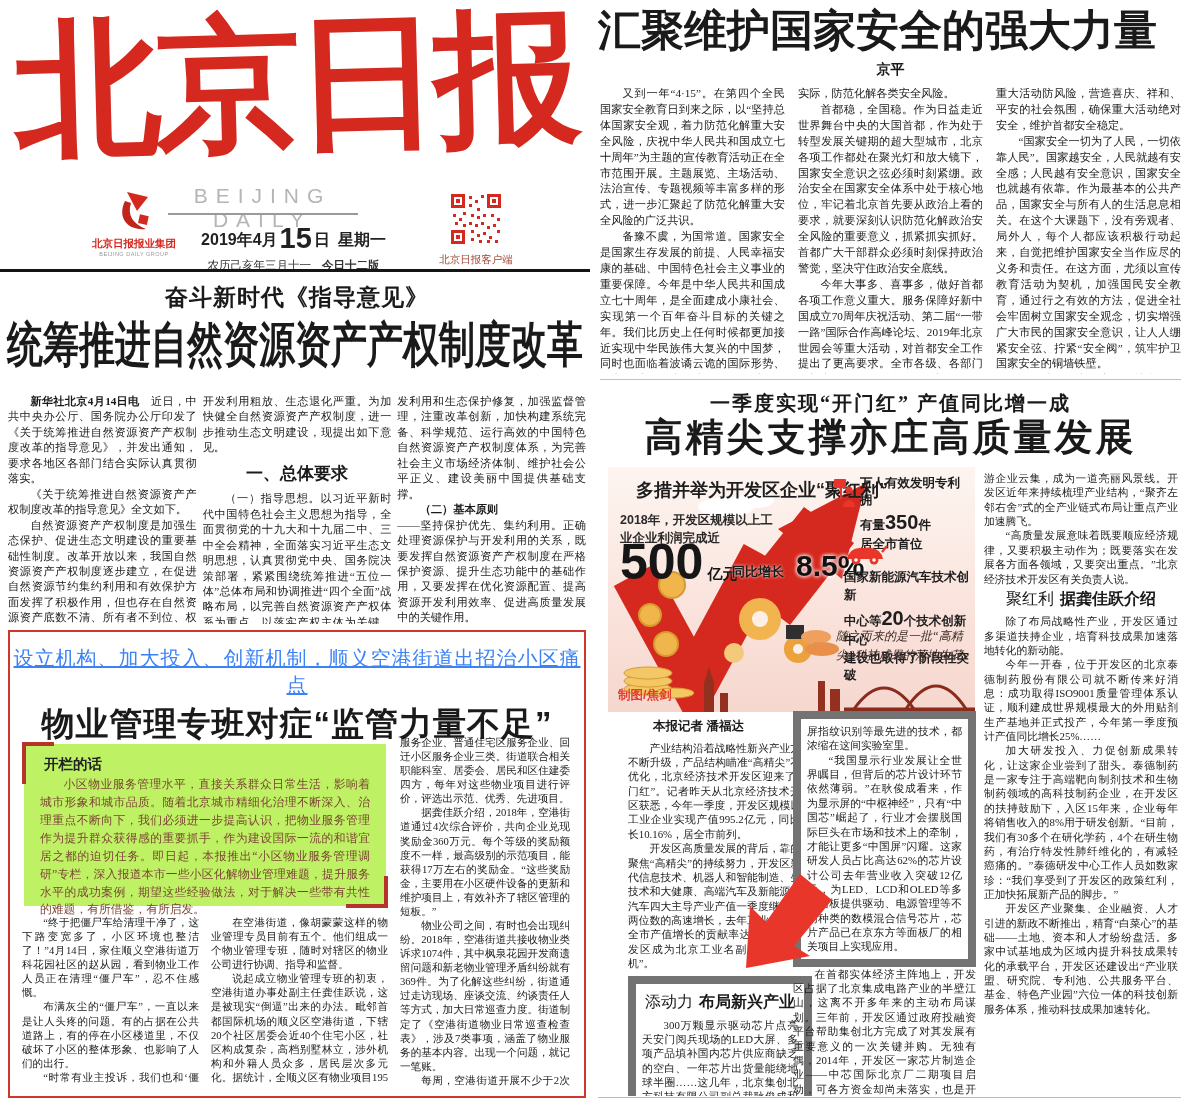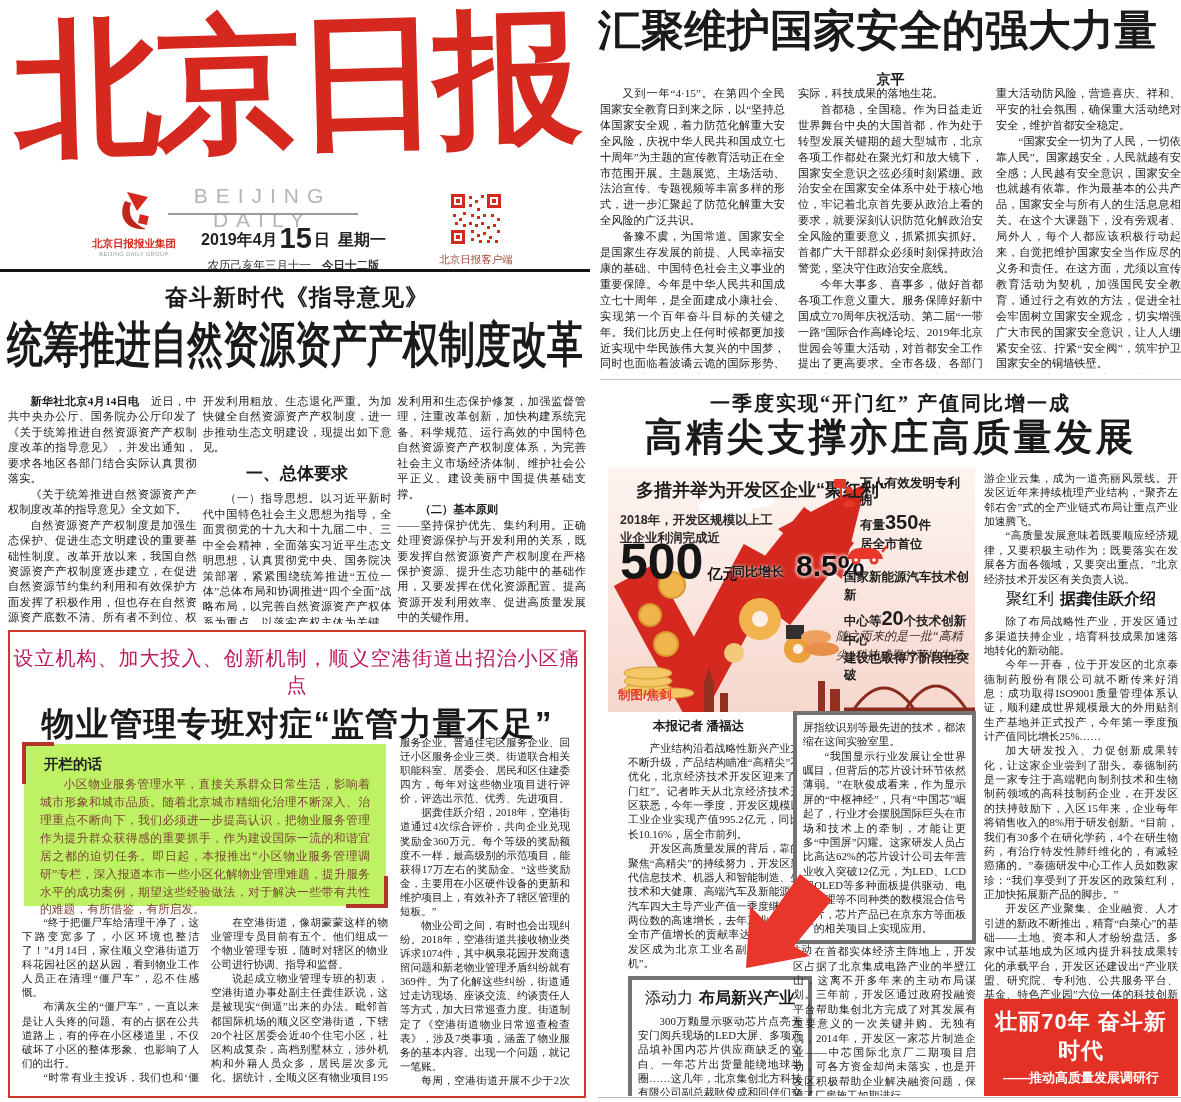--- a/index.html
+++ b/index.html
@@ -37,42 +37,42 @@
   .res-body{position:absolute;left:8px;top:394px;width:578px;height:230px;display:flex;gap:6px;
     font-size:11.2px;line-height:1.38;text-align:justify;overflow:hidden;}
   .res-body .col{flex:1;overflow:hidden;}
   .res-sub{font-family:"Liberation Sans",sans-serif;font-weight:bold;font-size:17px;
     text-align:center;margin:6px 0;}
   .b-lead{font-weight:bold;}
   .bold-line{font-weight:bold;text-indent:2em;}
 
   
   .prop-box{position:absolute;left:8px;top:630px;width:574px;height:464px;border:2px solid #cf372b;background:#fff;}
-  .prop-kicker{margin-top:13px;text-align:center;font-size:20px;letter-spacing:1px;color:#be185d;}
+  .prop-kicker{margin-top:13px;text-align:center;font-size:20px;letter-spacing:1px;color:#3b82f6;text-decoration:underline;}
   .prop-headline{text-align:center;font-family:"Liberation Sans",sans-serif;font-weight:800;
     font-size:33px;margin-top:3px;letter-spacing:1px;}
   .prop-byline{text-align:center;font-size:12.5px;margin-top:8px;font-family:"Liberation Sans",sans-serif;}
   .prop-intro{position:absolute;left:14px;top:112px;width:362px;height:162px;background:#bef264;}
   .br-tl{position:absolute;left:-2px;top:-2px;width:28px;height:38px;
     border-left:4px solid #b5342a;border-top:4px solid #b5342a;}
   .br-br{position:absolute;right:-2px;bottom:-2px;width:38px;height:28px;
     border-right:4px solid #b5342a;border-bottom:4px solid #b5342a;}
   .intro-title{margin:11px 0 2px 20px;font-weight:bold;font-size:14.5px;
     font-family:"Liberation Sans",sans-serif;color:#222;}
   .intro-text{padding:0 16px;font-size:11.8px;line-height:1.52;color:#7c4434;text-align:justify;}
   .prop-col3{position:absolute;left:390px;top:104px;width:170px;height:350px;
     font-size:10.6px;line-height:1.33;text-align:justify;overflow:hidden;}
   .prop-cols12{position:absolute;left:12px;top:284px;width:366px;height:170px;display:flex;gap:12px;
     font-size:10.6px;line-height:1.33;text-align:justify;overflow:hidden;}
   .prop-cols12 .col{flex:1;overflow:hidden;}
 
   
   .sec-headline{position:absolute;left:598px;top:2px;width:583px;text-align:left;
     font-family:"Liberation Sans",sans-serif;font-weight:900;font-size:43px;white-space:nowrap;}
-  .sec-byline{position:absolute;left:600px;top:71px;width:581px;text-align:center;font-size:14px;font-weight:bold;}
+  .sec-byline{position:absolute;left:600px;top:61px;width:581px;text-align:center;font-size:14px;font-weight:bold;}
   .sec-body{position:absolute;left:600px;top:86px;width:581px;height:288px;display:flex;gap:13px;
     font-size:11.2px;line-height:1.42;text-align:justify;overflow:hidden;}
   .sec-body .col{flex:1;overflow:hidden;}
   .sec-rule{position:absolute;left:600px;top:379px;width:581px;border-top:1px solid #c0c0c0;}
 
   
   .yz-kicker{position:absolute;left:600px;top:390px;width:581px;text-align:center;
     font-size:20px;font-weight:bold;letter-spacing:2px;}
   .yz-headline{position:absolute;left:600px;top:412px;width:581px;text-align:center;
     font-weight:900;font-size:38px;letter-spacing:3px;}
@@ -102,21 +102,21 @@
   .ig-credit{position:absolute;left:10px;bottom:8px;font-family:"Liberation Sans",sans-serif;
     font-weight:bold;font-size:12.5px;color:#e53c2e;}
 
   .eco-col{font-size:10.8px;line-height:1.33;text-align:justify;}
   .eco-col1{position:absolute;left:628px;top:714px;width:184px;height:382px;overflow:hidden;}
   .eco-col2{position:absolute;left:793px;top:705px;width:183px;height:391px;overflow:hidden;}
   .eco-col3{position:absolute;left:984px;top:471px;width:194px;height:625px;display:flex;flex-direction:column;}
   .eco-col3 .flow{flex:1;overflow:hidden;}
   .eco-byline{font-weight:bold;font-family:"Liberation Sans",sans-serif;font-size:12.5px;
     text-indent:2em;margin:4px 0 6px;}
-  .eco-box{border:4px solid #737373;padding:5px 6px;margin-top:6px;background:#fff;}
+  .eco-box{border:8px solid #737373;padding:5px 6px;margin-top:6px;background:#fff;}
   .eco-sub{text-align:center;font-family:"Liberation Sans",sans-serif;font-size:16px;margin:2px 0 5px;}
   .eco-sub .light{font-weight:500;}
   .eco-sub .strong{font-weight:900;margin-left:6px;}
   .banner{background:#e33125;color:#fff;text-align:center;padding:8px 4px 10px;}
   .banner-l1{font-family:"Liberation Sans",sans-serif;font-weight:900;font-size:22px;letter-spacing:1px;}
   .banner-l2{font-family:"Liberation Sans",sans-serif;font-weight:bold;font-size:13px;margin-top:3px;}
   .big-arrow{position:absolute;left:742px;top:872px;z-index:6;pointer-events:none;}
   .bottom-rule{position:absolute;left:598px;top:1097px;width:583px;border-top:1px solid #bbb;}
 </style>
 </head>
@@ -264,21 +264,21 @@
 
   <div>
     <div class="sec-headline">汇聚维护国家安全的强大力量</div>
     <div class="sec-byline">京平</div>
     <div class="sec-body">
       <div class="col">
           <p>又到一年“4·15”。在第四个全民国家安全教育日到来之际，以“坚持总体国家安全观，着力防范化解重大安全风险，庆祝中华人民共和国成立七十周年”为主题的宣传教育活动正在全市范围开展。主题展览、主场活动、法治宣传、专题视频等丰富多样的形式，进一步汇聚起了防范化解重大安全风险的广泛共识。</p>
           <p>备豫不虞，为国常道。国家安全是国家生存发展的前提、人民幸福安康的基础、中国特色社会主义事业的重要保障。今年是中华人民共和国成立七十周年，是全面建成小康社会、实现第一个百年奋斗目标的关键之年。我们比历史上任何时候都更加接近实现中华民族伟大复兴的中国梦，同时也面临着波谲云诡的国际形势、复杂敏感的周边环境、艰巨繁重的改革发展稳定任务。首都北京处在维护国家安全的最前沿，必须带头牢固树立总体国家安全观，紧密结合北京</p>
         </div>
       <div class="col cont">
-          <p>实际，科技成果的落地生花。</p>
+          <p>实际，防范化解各类安全风险。</p>
           <p>首都稳，全国稳。作为日益走近世界舞台中央的大国首都，作为处于转型发展关键期的超大型城市，北京各项工作都处在聚光灯和放大镜下，国家安全意识之弦必须时刻紧绷。政治安全在国家安全体系中处于核心地位，牢记着北京首先要从政治上看的要求，就要深刻认识防范化解政治安全风险的重要意义，抓紧抓实抓好。首都广大干部群众必须时刻保持政治警觉，坚决守住政治安全底线。</p>
           <p>今年大事多、喜事多，做好首都各项工作意义重大。服务保障好新中国成立70周年庆祝活动、第二届“一带一路”国际合作高峰论坛、2019年北京世园会等重大活动，对首都安全工作提出了更高要求。全市各级、各部门要切实增强“四个意识”、坚定“四个自信”、做到“两个维护”，发扬斗争精神，树立底线思维，下先手棋，打主动仗，做到居安思危、知危图安；要紧紧围绕服务保障</p>
         </div>
       <div class="col cont">
           <p>重大活动防风险，营造喜庆、祥和、平安的社会氛围，确保重大活动绝对安全，维护首都安全稳定。</p>
           <p>“国家安全一切为了人民，一切依靠人民”。国家越安全，人民就越有安全感；人民越有安全意识，国家安全也就越有依靠。作为最基本的公共产品，国家安全与所有人的生活息息相关。在这个大课题下，没有旁观者、局外人，每个人都应该积极行动起来，自觉把维护国家安全当作应尽的义务和责任。在这方面，尤须以宣传教育活动为契机，加强国民安全教育，通过行之有效的方法，促进全社会牢固树立国家安全观念，切实增强广大市民的国家安全意识，让人人绷紧安全弦、拧紧“安全阀”，筑牢护卫国家安全的铜墙铁壁。</p>
           <p>平不肆险，安不忘危。让我们行动起来、共担责任，强化首都意识，践行首善标准，汇聚维护国家安全的强大力量，为共和国七十华诞献礼护航！</p>
         </div>
     </div>
   </div>
@@ -408,24 +408,20 @@
         <span class="light">聚红利</span><span class="strong">据龚佳跃介绍</span>
       </div>
       <div>
           <p>除了布局战略性产业，开发区通过多渠道扶持企业，培育科技成果加速落地转化的新动能。</p>
           <p>今年一开春，位于开发区的北京泰德制药股份有限公司就不断传来好消息：成功取得ISO9001质量管理体系认证，顺利建成世界规模最大的外用贴剂生产基地并正式投产，今年第一季度预计产值同比增长25%……</p>
           <p>加大研发投入、力促创新成果转化，让这家企业尝到了甜头。泰德制药是一家专注于高端靶向制剂技术和生物制药领域的高科技制药企业，在开发区的扶持鼓励下，入区15年来，企业每年将销售收入的8%用于研发创新。“目前，我们有30多个在研化学药，4个在研生物药，有治疗特发性肺纤维化的，有减轻癌痛的。”泰德研发中心工作人员如数家珍：“我们享受到了开发区的政策红利，正加快拓展新产品的脚步。”</p>
           <p>开发区产业聚集、企业融资、人才引进的新政不断推出，精育“白菜心”的基础——土地、资本和人才纷纷盘活。多家中试基地成为区域内提升科技成果转化的承载平台，开发区还建设出“产业联盟、研究院、专利池、公共服务平台、基金、特色产业园”六位一体的科技创新服务体系，推动科技成果加速转化。</p>
         </div>
 
     </div>
-    <div class="banner">
-      <div class="banner-l1">壮丽70年 奋斗新时代</div>
-      <div class="banner-l2">——推动高质量发展调研行</div>
-    </div>
   </div>
 
   <svg class="big-arrow" width="95" height="100" viewBox="0 0 95 100">
     <polygon points="58,2 90,28 52,74 68,84 4,96 8,34 24,50" fill="#e8372a"></polygon>
   </svg>
 
   <div class="bottom-rule"></div>
 </div>
 
 </body></html>

